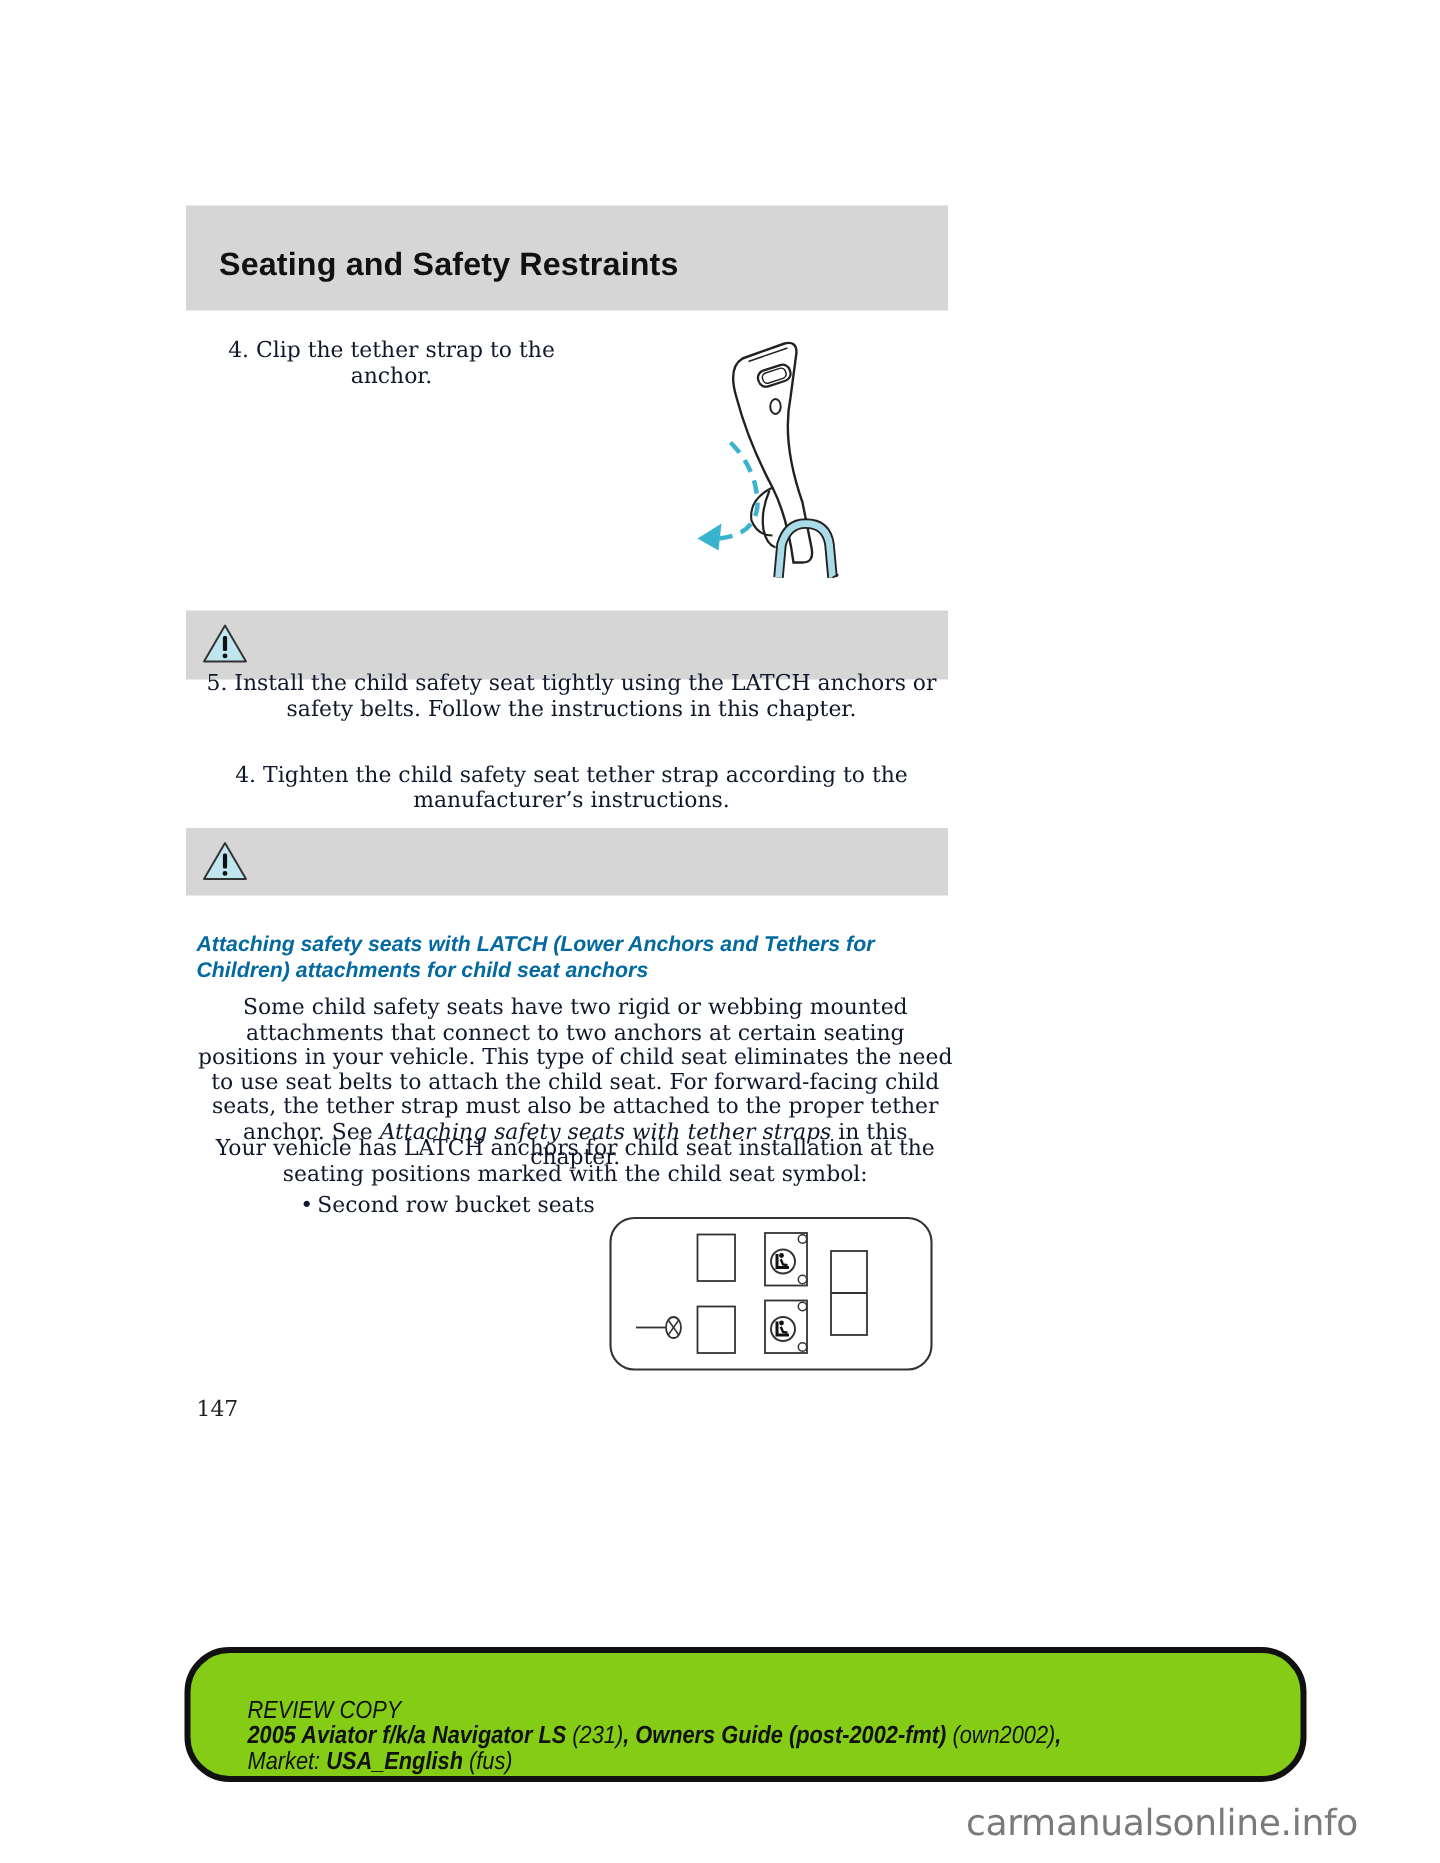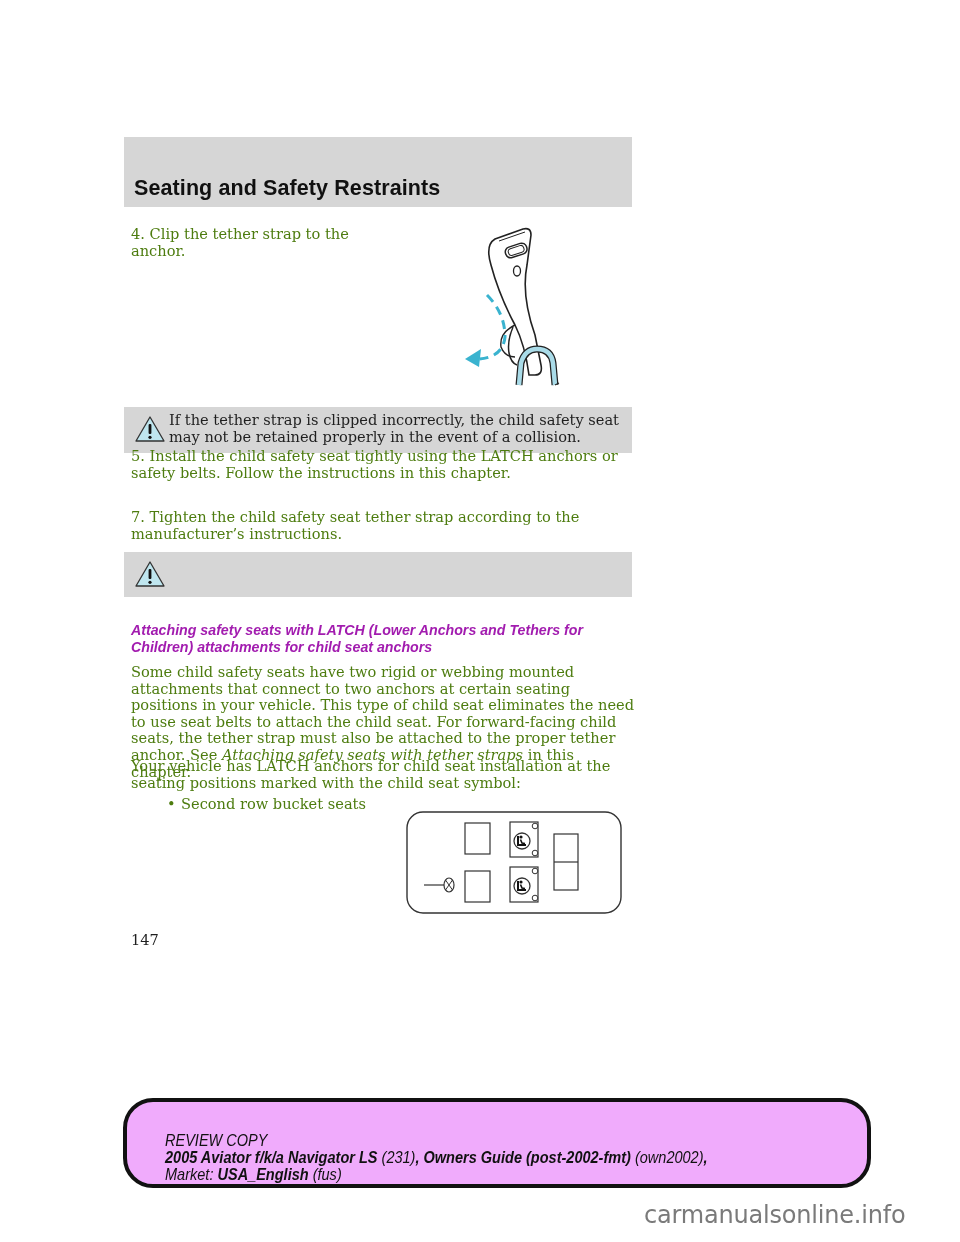--- a/index.html
+++ b/index.html
@@ -25,29 +25,30 @@
     }
     .header-title {
       position: absolute;
       left: 10px;
       bottom: 6px;
       font-family: "Liberation Sans", "DejaVu Sans", sans-serif;
       font-weight: bold;
       font-size: 21.5px;
       color: #111;
       letter-spacing: 0.1px;
-      margin: 0;
+      margin: 12px;
     }
     .body-text {
       position: absolute;
       left: 131px;
       font-size: 14.6px;
       line-height: 16.6px;
-      color: #4d7c0f;
-      margin: 0;
+      color: #0f172a;
+      margin: 0;
+      text-align: center;
     }
     .body-text em {
       font-style: italic;
     }
     .step4 { top: 226px; width: 260px; }
     .step5 { top: 448px; width: 500px; }
     .step6 { top: 509px; width: 500px; }
     .para1 { top: 664px; width: 505px; }
     .para2 { top: 758px; width: 505px; }
     .bullet { top: 796px; width: 260px; margin-left: 36px; }
@@ -55,21 +56,21 @@
     .section-heading {
       position: absolute;
       left: 131px;
       top: 622px;
       width: 505px;
       font-family: "Liberation Sans", "DejaVu Sans", sans-serif;
       font-weight: bold;
       font-style: italic;
       font-size: 14.2px;
       line-height: 16.6px;
-      color: #a21caf;
+      color: #0369a1;
       margin: 0;
     }
     .warning-box {
       position: absolute;
       left: 124px;
       width: 508px;
       background: #d6d6d6;
     }
     .warning-1 { top: 407px; height: 46px; }
     .warning-2 { top: 552px; height: 45px; }
@@ -113,21 +114,21 @@
       margin: 0;
     }
     .footer-box {
       position: absolute;
       left: 123px;
       top: 1098px;
       width: 740px;
       height: 82px;
       border: 4px solid #111;
       border-radius: 30px;
-      background: #f0abfc;
+      background: #84cc16;
       overflow: hidden;
     }
     .footer-lines {
       position: absolute;
       left: 38px;
       top: 30px;
       font-family: "Liberation Sans", "DejaVu Sans", sans-serif;
       font-size: 16.5px;
       line-height: 17px;
       color: #111;
@@ -176,25 +177,24 @@
   <path d="M32 70 Q50 88 50 112 Q48 132 24 134" fill="none" stroke="#3ab3cf" stroke-width="3" stroke-dasharray="9 6"></path>
   <path d="M10 134 L26 124 L24 142 Z" fill="#3ab3cf"></path>
 </svg>
 
 <div class="warning-box warning-1">
   <svg class="warning-icon" viewBox="0 0 32 28">
     <path d="M16 2 L30 26 L2 26 Z" fill="#bfe6ef" stroke="#333" stroke-width="1.3" stroke-linejoin="round"></path>
     <rect x="14.6" y="9" width="2.8" height="10" rx="1" fill="#111"></rect>
     <circle cx="16" cy="22.3" r="1.6" fill="#111"></circle>
   </svg>
-  <p class="warning-text">If the tether strap is clipped incorrectly, the child safety seat may not be retained properly in the event of a collision.</p>
 </div>
 
 <p class="body-text step5">5. Install the child safety seat tightly using the LATCH anchors or safety belts. Follow the instructions in this chapter.</p>
-<p class="body-text step6">7. Tighten the child safety seat tether strap according to the manufacturer’s instructions.</p>
+<p class="body-text step6">4. Tighten the child safety seat tether strap according to the manufacturer’s instructions.</p>
 
 <div class="warning-box warning-2">
   <svg class="warning-icon" viewBox="0 0 32 28">
     <path d="M16 2 L30 26 L2 26 Z" fill="#bfe6ef" stroke="#333" stroke-width="1.3" stroke-linejoin="round"></path>
     <rect x="14.6" y="9" width="2.8" height="10" rx="1" fill="#111"></rect>
     <circle cx="16" cy="22.3" r="1.6" fill="#111"></circle>
   </svg>
 </div>
 
 <h2 class="section-heading">Attaching safety seats with LATCH (Lower Anchors and Tethers for Children) attachments for child seat anchors</h2>

